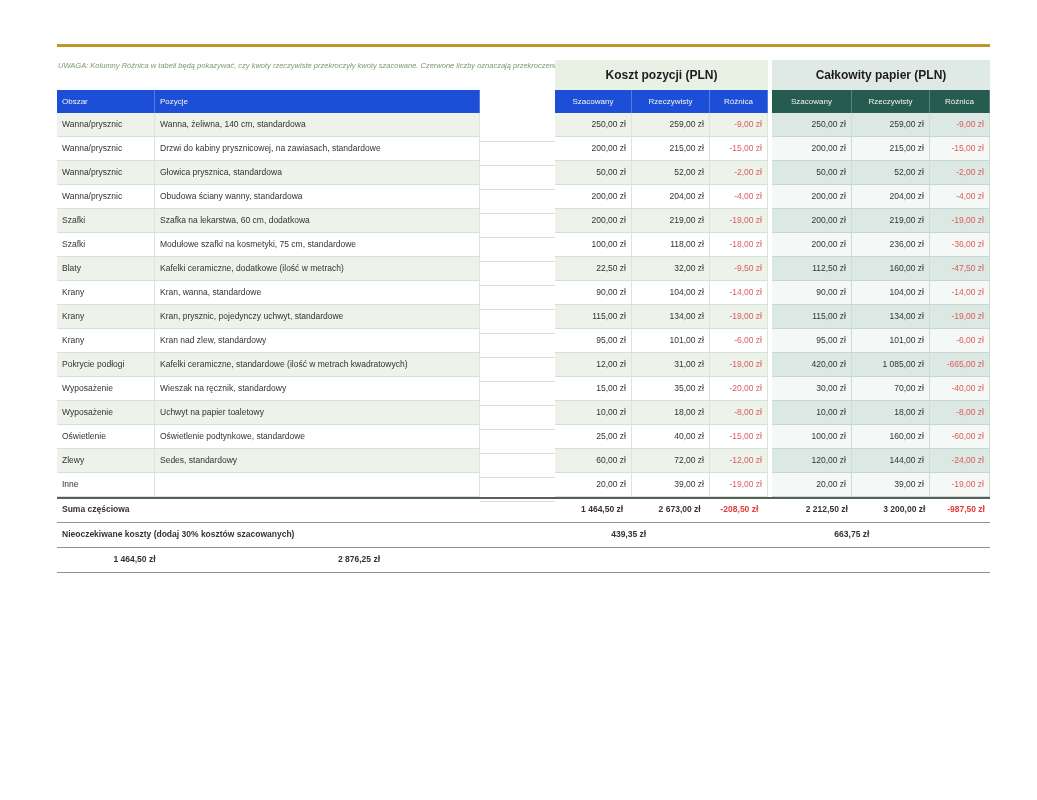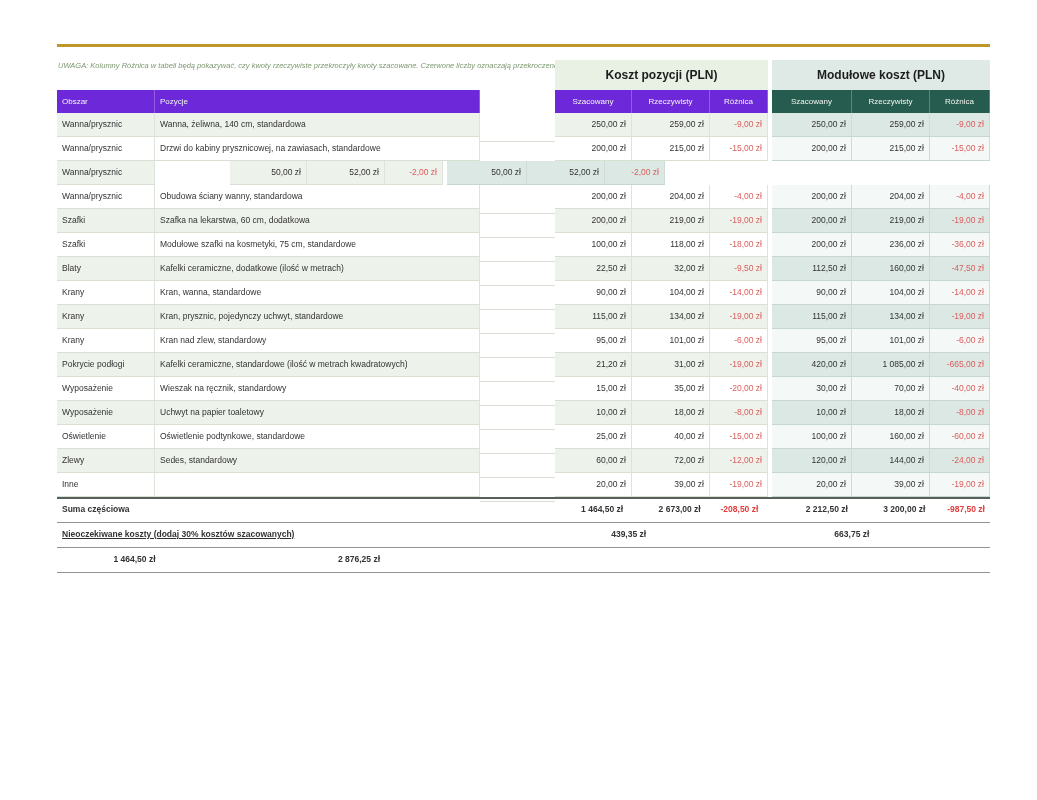--- a/index.html
+++ b/index.html
@@ -10,40 +10,40 @@
   .title{font-family:"DejaVu Serif",serif;font-weight:600;font-size:21px;
          color:#3b3b3b;margin:0 0 7px 0;letter-spacing:.2px;}
   .gold-rule{height:3px;background:#bd9727;margin-bottom:13px;}
 
   
   .c-area{width:98px;}  .c-item{width:325px;} .c-qty{width:75px;margin-top:28px;}
   .c-est{width:77px;}   .c-act{width:78px;}   .c-diff{width:58px;}
   .c-gap{width:4px;background:#fff;}
   .c-test{width:80px;}  .c-tact{width:78px;}  .c-tdiff{width:60px;}
   .c-note{width:498px;} .c-band1{width:213px;} .c-band2{width:218px;}
-  .c-lbl2{width:423px;} .c-lbl3{width:498px;text-decoration:underline;}
+  .c-lbl2{width:423px;} .c-lbl3{width:498px;}
   .c-merge1{width:155px;} .c-merge2{width:158px;}
 
   .row{display:flex;align-items:stretch;}
   .row>div{box-sizing:border-box;overflow:hidden;white-space:nowrap;}
 
   
   .topband{height:30px;}
   .note{font-size:7.5px;font-style:italic;color:#7d9770;line-height:10px;
         white-space:normal;padding:1px 14px 0 1px;}
   .band{display:flex;align-items:center;justify-content:center;
         font-size:12px;font-weight:bold;color:#1d1d1d;}
   .band-green{background:#e9f0e4;}
   .band-teal{background:#dfeae7;}
 
   
   .hdr{height:23px;}
   .hdr>div{display:flex;align-items:center;font-size:8px;color:#f3f6ef;
            border-right:1px solid rgba(255,255,255,.25);}
-  .hdr .g{background:#6d28d9;}
+  .hdr .g{background:#1d4ed8;}
   .hdr .t{background:#265b4f;}
   .hdr .left{justify-content:flex-start;padding-left:5px;}
   .hdr .ctr{justify-content:center;}
 
   
   .drow{height:24px;}
   .drow>div{font-size:8.5px;line-height:23px;padding:0 5px;
             border-bottom:1px solid #d8e0d4;border-right:1px solid #dde4d9;}
   .drow>.c-gap{border:none;padding:0;}
   .drow>.rt{border-bottom:1px solid #c7d6d0;border-right:1px solid #cfdcd6;}
@@ -67,21 +67,21 @@
 <body>
 
 <div class="sheet">
 
   <div class="gold-rule"></div>
 
   <div class="row topband">
     <div class="c-note note">UWAGA:  Kolumny Różnica w tabeli będą pokazywać, czy kwoty rzeczywiste przekroczyły kwoty szacowane.   Czerwone liczby oznaczają przekroczenie (wartość ujemna), a czarne — kwoty mniejsze od szacowanych (wartość dodatnia)</div>
     <div class="c-band1 band band-green">Koszt pozycji (PLN)</div>
     <div class="c-gap"></div>
-    <div class="c-band2 band band-teal">Modułowe koszt (PLN)</div>
+    <div class="c-band2 band band-teal">Całkowity papier (PLN)</div>
   </div>
 
   <div class="row hdr">
     <div class="c-area g left">Obszar</div>
     <div class="c-item g left">Pozycje</div>
     <div class="c-qty  g ctr">Ilość</div>
     <div class="c-est  g ctr">Szacowany</div>
     <div class="c-act  g ctr">Rzeczywisty</div>
     <div class="c-diff g ctr">Różnica</div>
     <div class="c-gap"></div>
@@ -110,20 +110,21 @@
         <div class="c-est num plain-g">200,00 zł</div>
         <div class="c-act num plain-g">215,00 zł</div>
         <div class="c-diff num neg plain-g">-15,00 zł</div>
         <div class="c-gap"></div>
         <div class="c-test num rt plain-t">200,00 zł</div>
         <div class="c-tact num rt plain-t">215,00 zł</div>
         <div class="c-tdiff num neg rt plain-t">-15,00 zł</div>
       </div>
       <div class="row drow">
         <div class="c-area stripe-g">Wanna/prysznic</div>
+        <div class="c-item stripe-g">Głowica prysznica, standardowa</div>
         <div class="c-qty num stripe-g">1</div>
         <div class="c-est num stripe-g">50,00 zł</div>
         <div class="c-act num stripe-g">52,00 zł</div>
         <div class="c-diff num neg stripe-g">-2,00 zł</div>
         <div class="c-gap"></div>
         <div class="c-test num rt stripe-t">50,00 zł</div>
         <div class="c-tact num rt stripe-t">52,00 zł</div>
         <div class="c-tdiff num neg rt stripe-t">-2,00 zł</div>
       </div>
       <div class="row drow">
@@ -207,21 +208,21 @@
         <div class="c-diff num neg plain-g">-6,00 zł</div>
         <div class="c-gap"></div>
         <div class="c-test num rt plain-t">95,00 zł</div>
         <div class="c-tact num rt plain-t">101,00 zł</div>
         <div class="c-tdiff num neg rt plain-t">-6,00 zł</div>
       </div>
       <div class="row drow">
         <div class="c-area stripe-g">Pokrycie podłogi</div>
         <div class="c-item stripe-g">Kafelki ceramiczne, standardowe (ilość w metrach kwadratowych)</div>
         <div class="c-qty num stripe-g">35</div>
-        <div class="c-est num stripe-g">21,20 zł</div>
+        <div class="c-est num stripe-g">12,00 zł</div>
         <div class="c-act num stripe-g">31,00 zł</div>
         <div class="c-diff num neg stripe-g">-19,00 zł</div>
         <div class="c-gap"></div>
         <div class="c-test num rt stripe-t">420,00 zł</div>
         <div class="c-tact num rt stripe-t">1 085,00 zł</div>
         <div class="c-tdiff num neg rt stripe-t">-665,00 zł</div>
       </div>
       <div class="row drow">
         <div class="c-area plain-g">Wyposażenie</div>
         <div class="c-item plain-g">Wieszak na ręcznik, standardowy</div>

